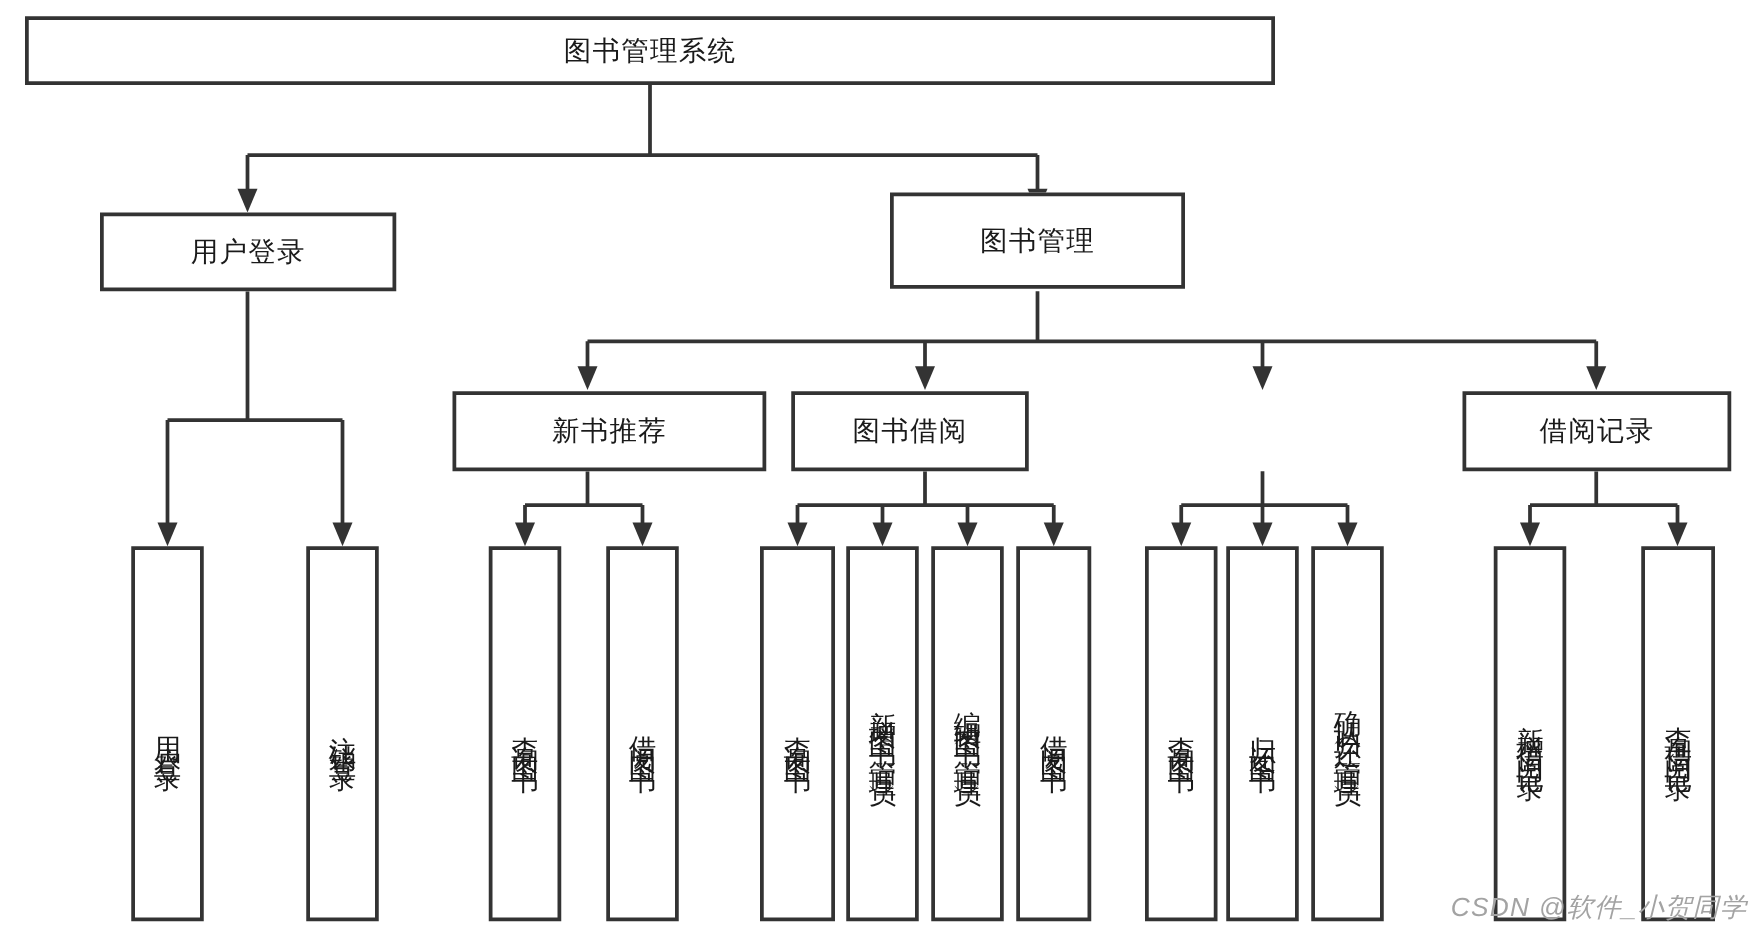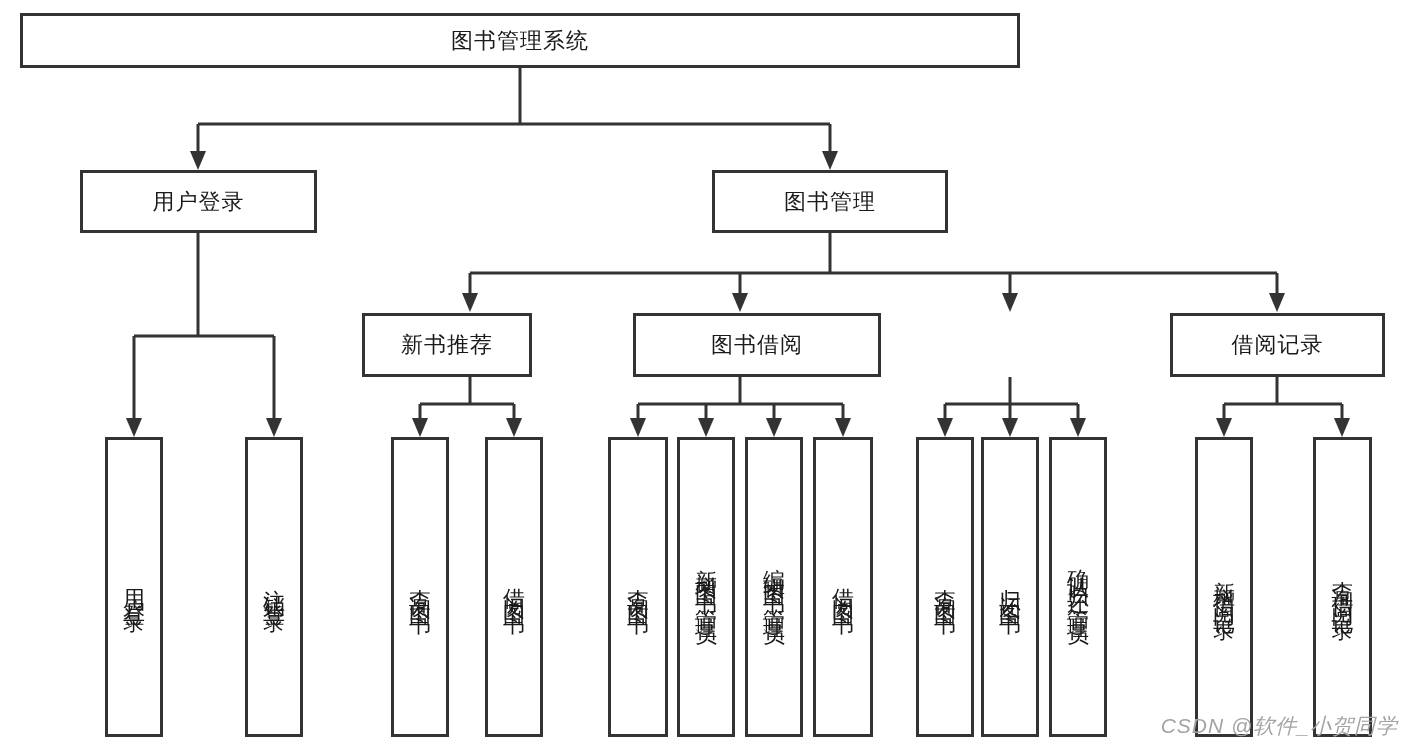--- a/index.html
+++ b/index.html
@@ -129,28 +129,28 @@
     </g>
   </svg>
 
   <div class="node" style="left:20px;top:13px;width:1000px;height:55px">
     <span class="hlabel">图书管理系统</span>
   </div>
 
   <div class="node" style="left:80px;top:170px;width:237px;height:63px">
     <span class="hlabel">用户登录</span>
   </div>
-  <div class="node" style="left:712px;top:170px;width:236px;height:63px">
+  <div class="node" style="left:712px;top:154px;width:236px;height:77px">
     <span class="hlabel">图书管理</span>
   </div>
 
-  <div class="node" style="left:362px;top:313px;width:170px;height:64px">
+  <div class="node" style="left:362px;top:313px;width:251px;height:64px">
     <span class="hlabel">新书推荐</span>
   </div>
-  <div class="node" style="left:633px;top:313px;width:248px;height:64px">
+  <div class="node" style="left:633px;top:313px;width:190px;height:64px">
     <span class="hlabel">图书借阅</span>
   </div>
   <div class="node" style="left:1170px;top:313px;width:215px;height:64px">
     <span class="hlabel">借阅记录</span>
   </div>
 
   <div class="node" style="left:105px;top:437px;width:58px;height:300px">
     <span class="vlabel">用户登录</span>
   </div>
   <div class="node" style="left:245px;top:437px;width:58px;height:300px">

